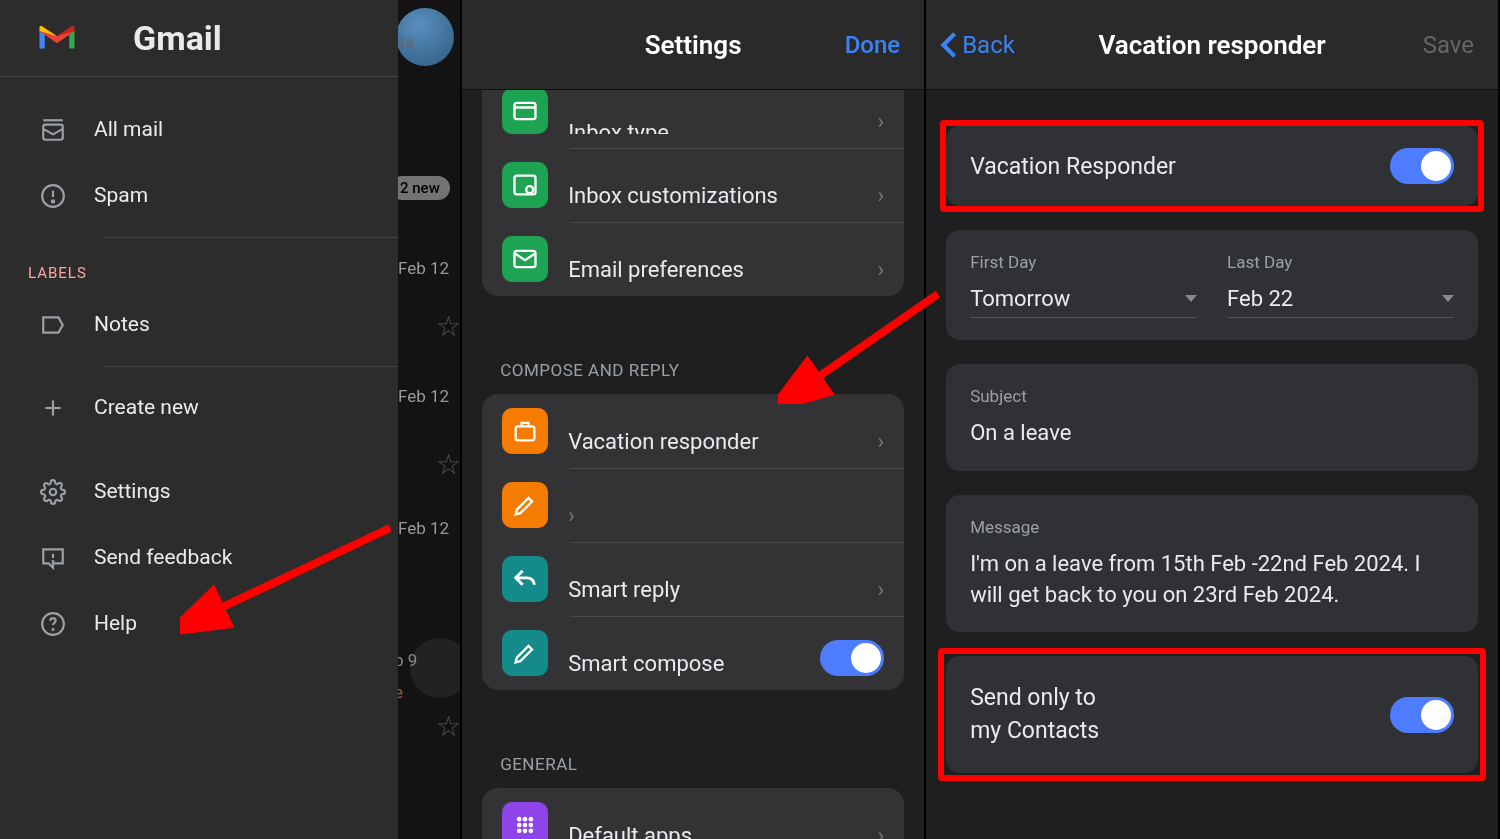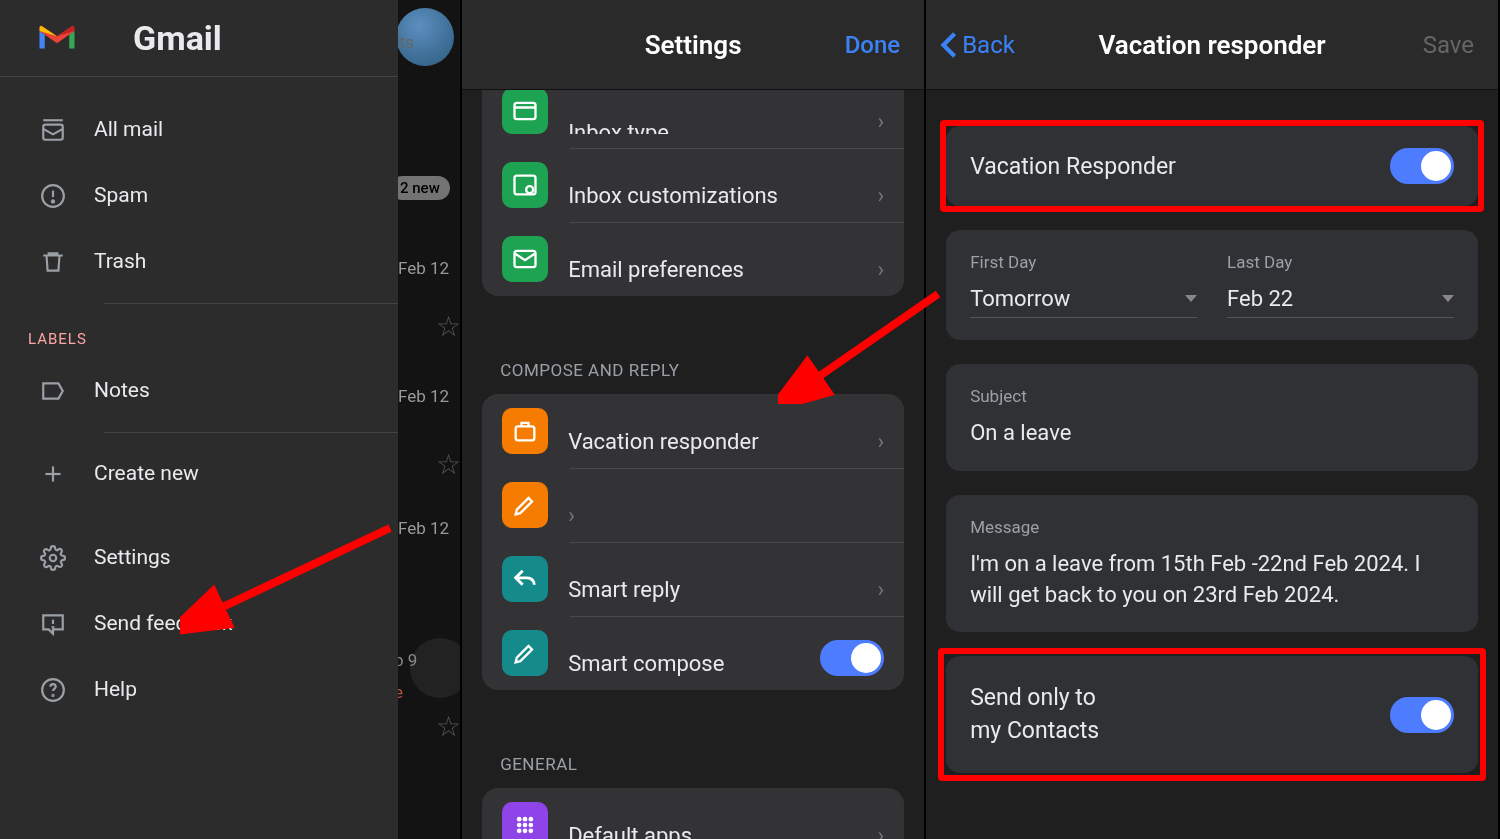--- a/index.html
+++ b/index.html
@@ -290,28 +290,20 @@
         <span class="drawer-icon">
           <svg width="26" height="26" viewBox="0 0 24 24" fill="none" stroke="currentColor" stroke-width="2">
               <circle cx="12" cy="12" r="10"></circle>
               <line x1="12" y1="7" x2="12" y2="13"></line>
               <circle cx="12" cy="17" r="1" fill="currentColor"></circle>
             </svg>
         </span>
         <span>Spam</span>
       </div>
 
-      <div class="drawer-item">
-        <span class="drawer-icon">
-          <svg width="26" height="26" viewBox="0 0 24 24" fill="none" stroke="currentColor" stroke-width="2">
-              <path d="M3 6h18M8 6V4h8v2M6 6l1 14h10l1-14"></path>
-            </svg>
-        </span>
-        <span>Trash</span>
-      </div>
 
       <div class="drawer-sep"></div>
 
       <div class="labels-header">LABELS</div>
 
       <div class="drawer-item">
         <span class="drawer-icon">
           <svg width="26" height="26" viewBox="0 0 24 24" fill="none" stroke="currentColor" stroke-width="2">
               <path d="M3 5h14l4 7-4 7H3z"></path>
             </svg>

